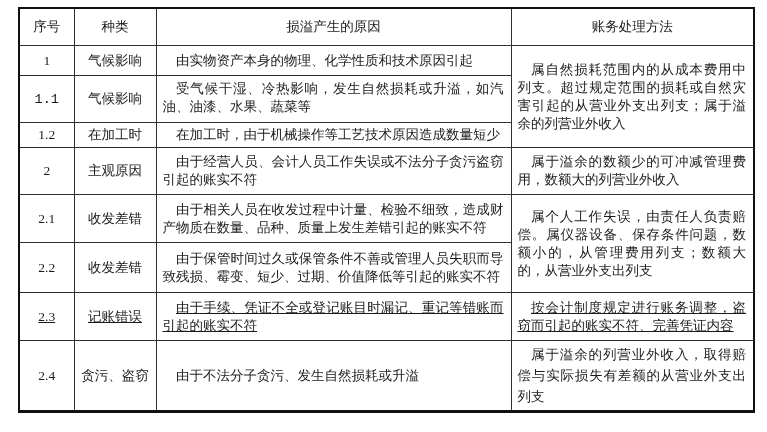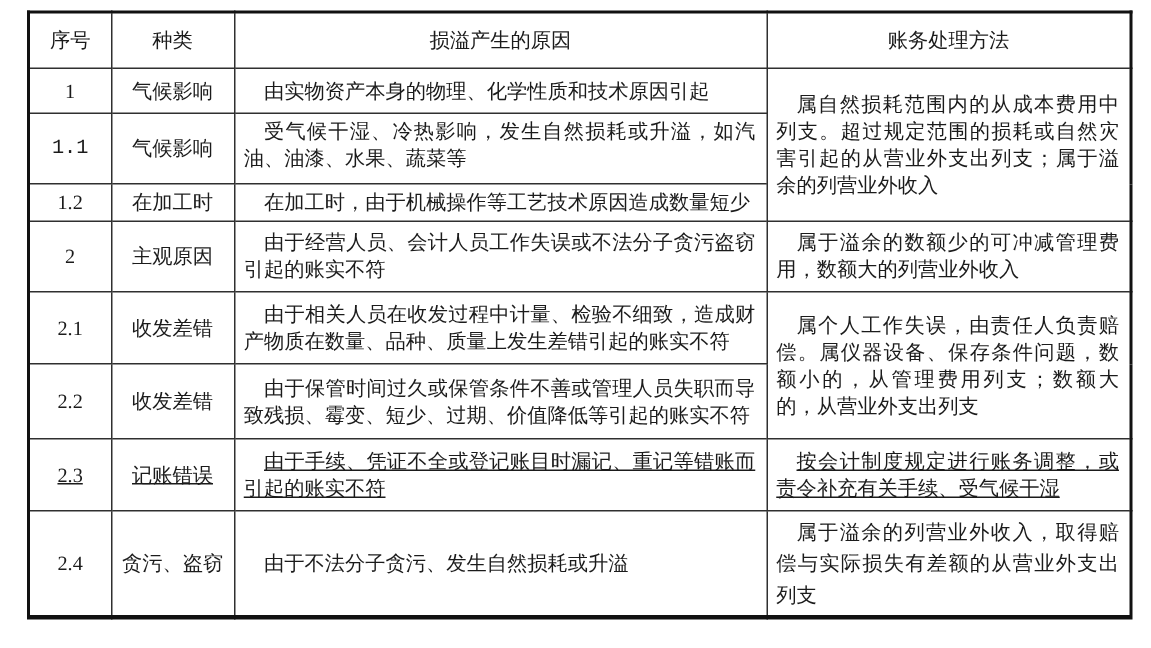--- a/index.html
+++ b/index.html
@@ -111,21 +111,21 @@
   <tr class="r-h6">
     <td class="num">2.2</td>
     <td class="type">收发差错</td>
     <td class="para">由于保管时间过久或保管条件不善或管理人员失职而导致残损、霉变、短少、过期、价值降低等引起的账实不符</td>
   </tr>
 
   <tr class="r-h7">
     <td class="num">2.3</td>
     <td class="type">记账错误</td>
     <td class="para">由于手续、凭证不全或登记账目时漏记、重记等错账而引起的账实不符</td>
-    <td class="para">按会计制度规定进行账务调整，或责令补充有关手续、受气候干湿</td>
+    <td class="para">按会计制度规定进行账务调整，盗窃而引起的账实不符、完善凭证内容</td>
   </tr>
 
   <tr class="r-h8">
     <td class="num">2.4</td>
     <td class="type">贪污、盗窃</td>
     <td class="para">由于不法分子贪污、发生自然损耗或升溢</td>
     <td class="para para-loose">属于溢余的列营业外收入，取得赔偿与实际损失有差额的从营业外支出列支</td>
   </tr>
 </tbody>
   </table>

